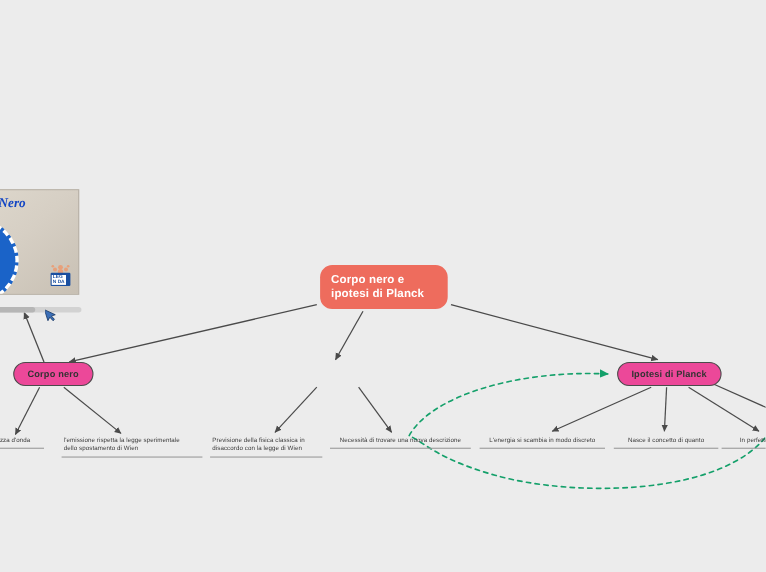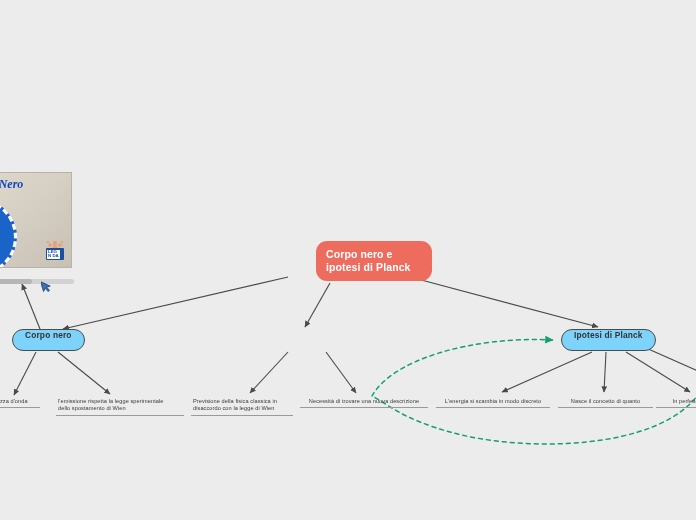--- a/index.html
+++ b/index.html
@@ -43,39 +43,39 @@
     width: 116px;
     height: 40px;
     background: #ee6c5d;
     border-radius: 11px;
     display: flex;
     align-items: center;
     justify-content: flex-start;
     box-sizing: border-box;
     padding: 0 10px;
     z-index: 5;
-    margin-left: 25px;
   }
   .root-node .root-label {
     color: #ffffff;
     font-size: 10.5px;
     font-weight: bold;
     line-height: 13px;
     letter-spacing: 0.1px;
     white-space: pre-line;
   }
 
   
   .pill {
     position: absolute;
     height: 22px;
-    background: #7dd3fc;
+    background: #ec4899;
     border: 1.3px solid #4b4b4b;
     border-radius: 13px;
     display: flex;
+    align-items: center;
     justify-content: center;
     box-sizing: border-box;
     padding: 0 12px;
     z-index: 5;
   }
   .pill span {
     color: #333333;
     font-size: 8.4px;
     font-weight: bold;
     letter-spacing: 0.15px;

